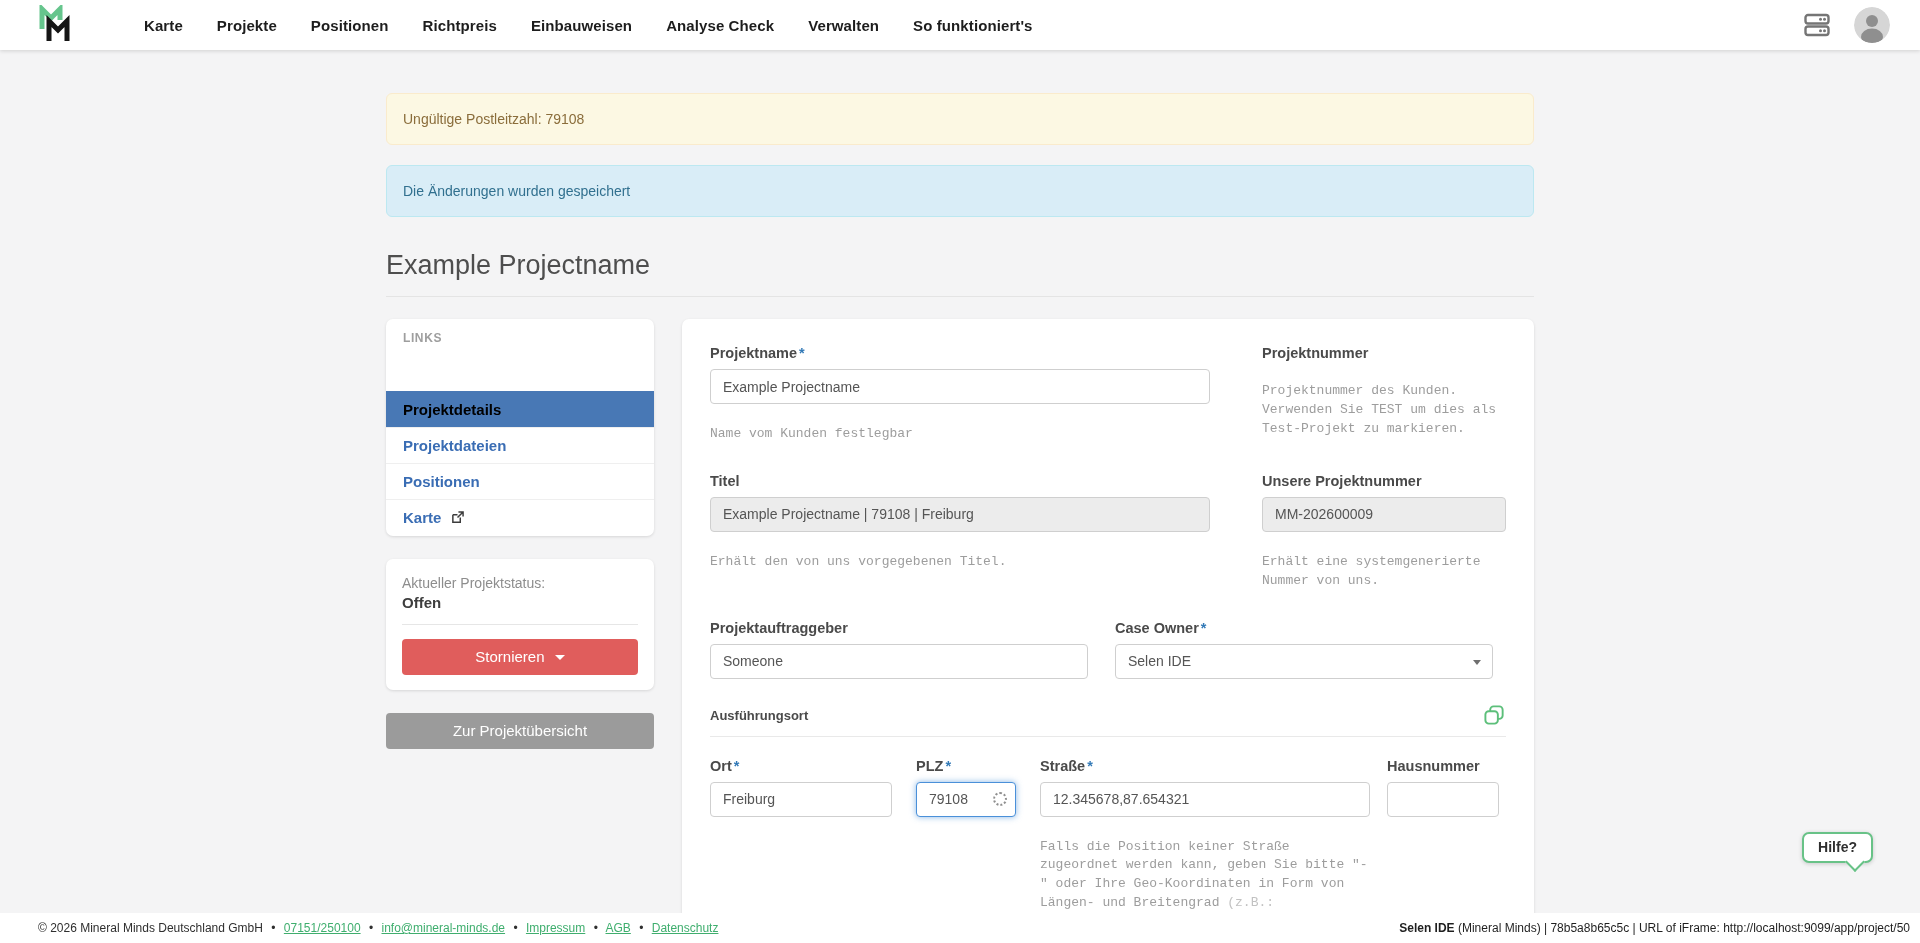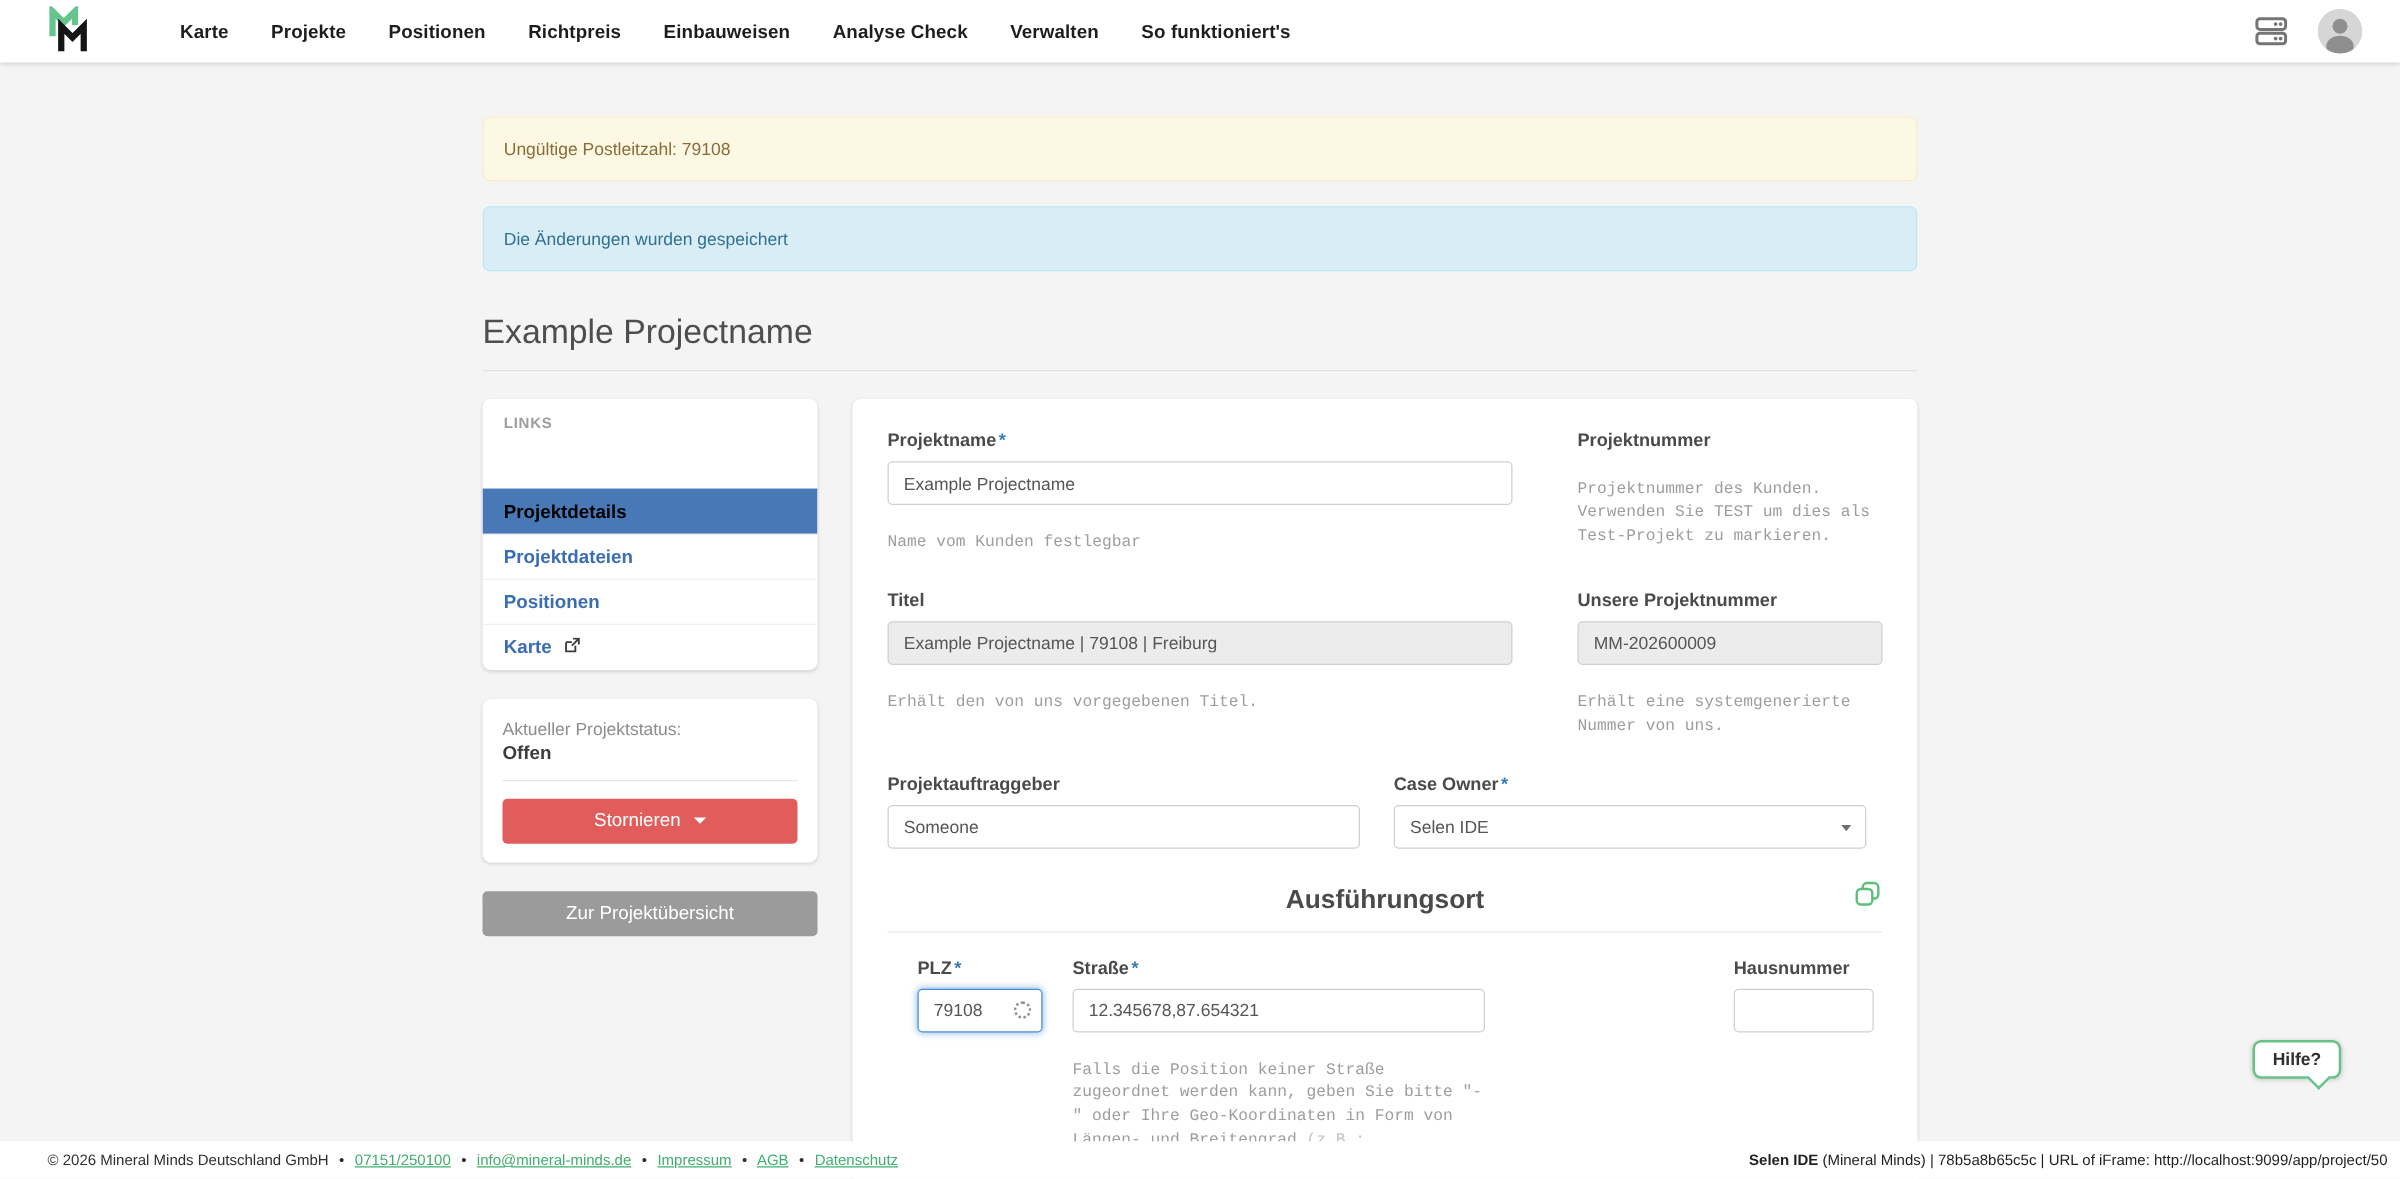--- a/index.html
+++ b/index.html
@@ -102,22 +102,22 @@
     border-radius: 4px; padding: 8px 12px; font-size: 14px; color: #555;
     background: #fff; cursor: pointer;
   }
   .select-box::after {
     content: ""; position: absolute; right: 11px; top: 15px;
     border-left: 4.5px solid transparent; border-right: 4.5px solid transparent;
     border-top: 5px solid #6f6f6f;
   }
 
   .section-heading {
-    position: relative; font-size: 21px; font-weight: 700; color: #4a4a4a;
-    padding-bottom: 13px; border-bottom: 1px solid #e9e9e9; margin: 4px 0 21px; text-align: center;
+    position: relative; font-size: 13px; font-weight: 700; color: #4a4a4a;
+    padding-bottom: 13px; border-bottom: 1px solid #e9e9e9; margin: 4px 0 21px;
   }
   .copy-icon { position: absolute; right: 0; top: -4px; cursor: pointer; }
 
   .loc-row { display: flex; margin-bottom: 0; }
   .fcol-ort { width: 182px; flex: none; }
   .fcol-plz { width: 100px; flex: none; margin-left: 24px; }
   .fcol-str { width: 330px; flex: none; margin-left: 24px; }
   .fcol-haus { width: 112px; flex: none; margin-left: auto; margin-right: 7px; }
 
   .plz-wrap { position: relative; }
@@ -295,20 +295,26 @@
         <span>Ausführungsort</span>
         <span class="copy-icon">
           <svg viewBox="0 0 24 24" width="23" height="23">
             <rect x="7.5" y="2.5" width="13" height="13" rx="3.5" fill="none" stroke="#5cbf7a" stroke-width="2"></rect>
             <rect x="2.5" y="7.5" width="13" height="13" rx="3.5" fill="#fff" stroke="#5cbf7a" stroke-width="2"></rect>
           </svg>
         </span>
       </div>
 
       <div class="form-row loc-row">
+        <div class="fcol-ort">
+          <label class="f-label">
+            <span>Ort</span><span class="req">*</span>
+          </label>
+          <input class="f-input" type="text" value="Freiburg" style="">
+        </div>
         <div class="fcol-plz">
           <label class="f-label">
             <span>PLZ</span><span class="req">*</span>
           </label>
           <div class="plz-wrap">
             <input class="f-input" type="text" value="79108" style="">
             <span class="spinner"></span>
           </div>
         </div>
         <div class="fcol-str">

